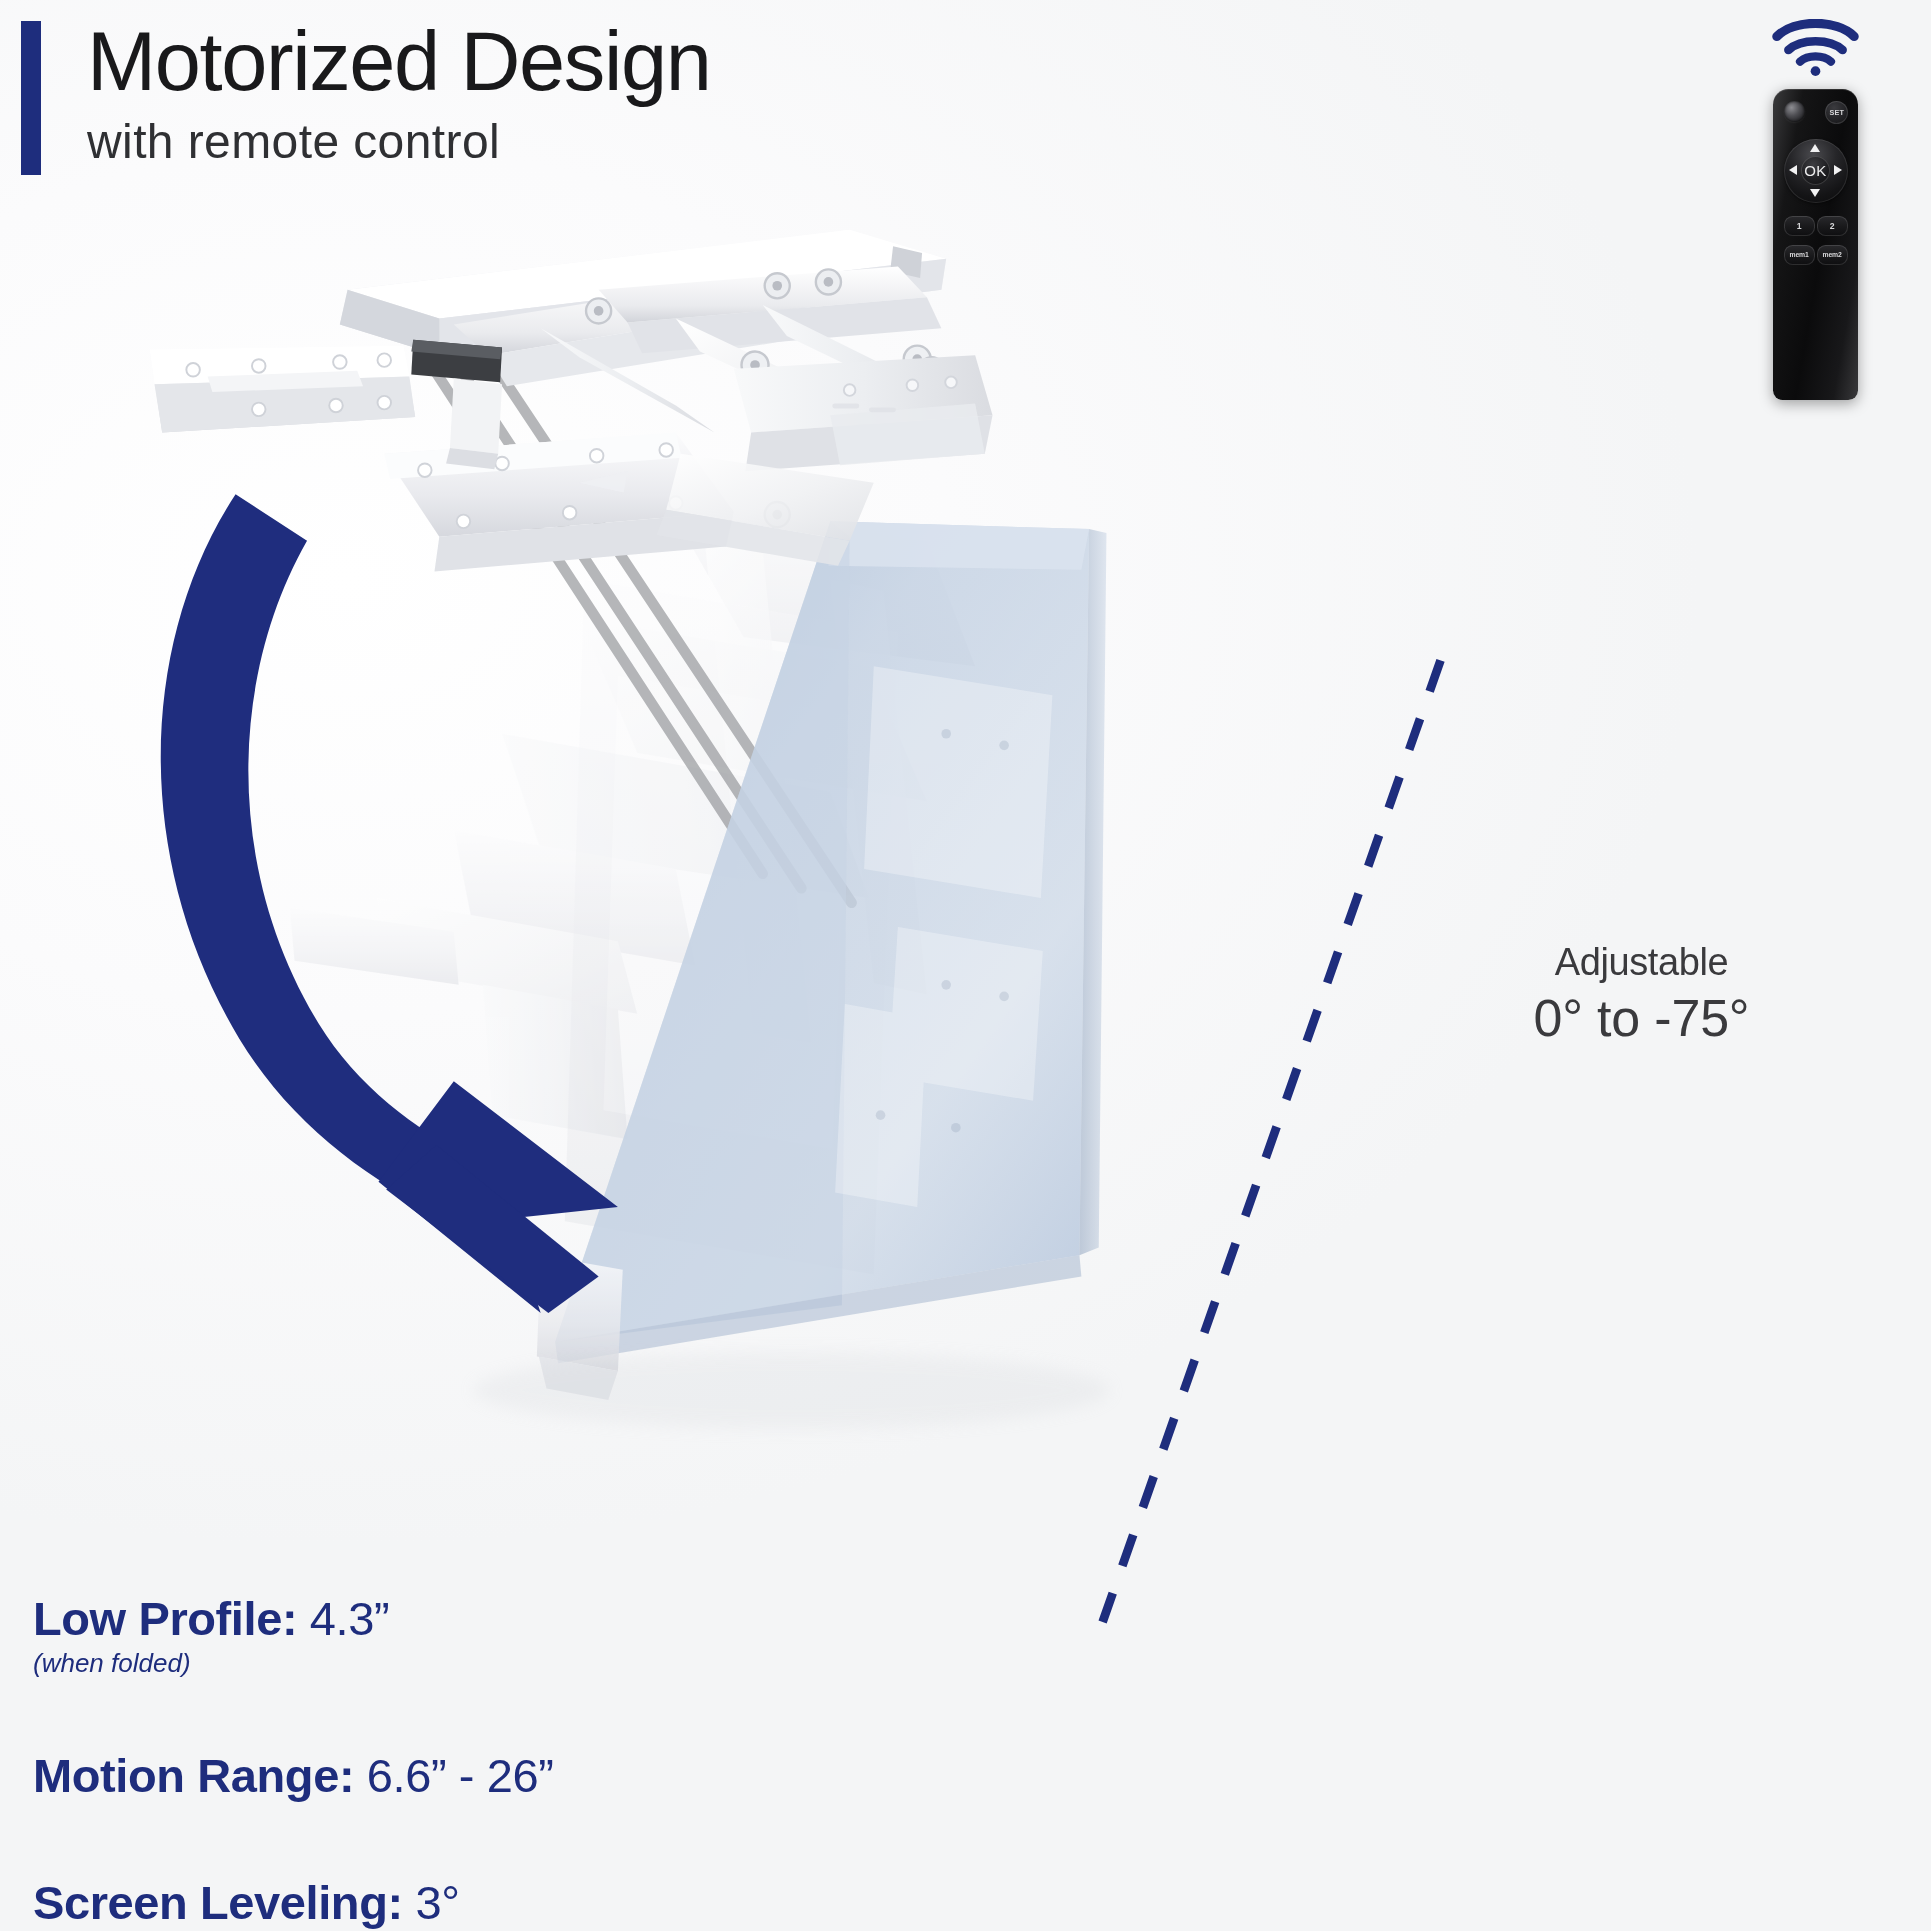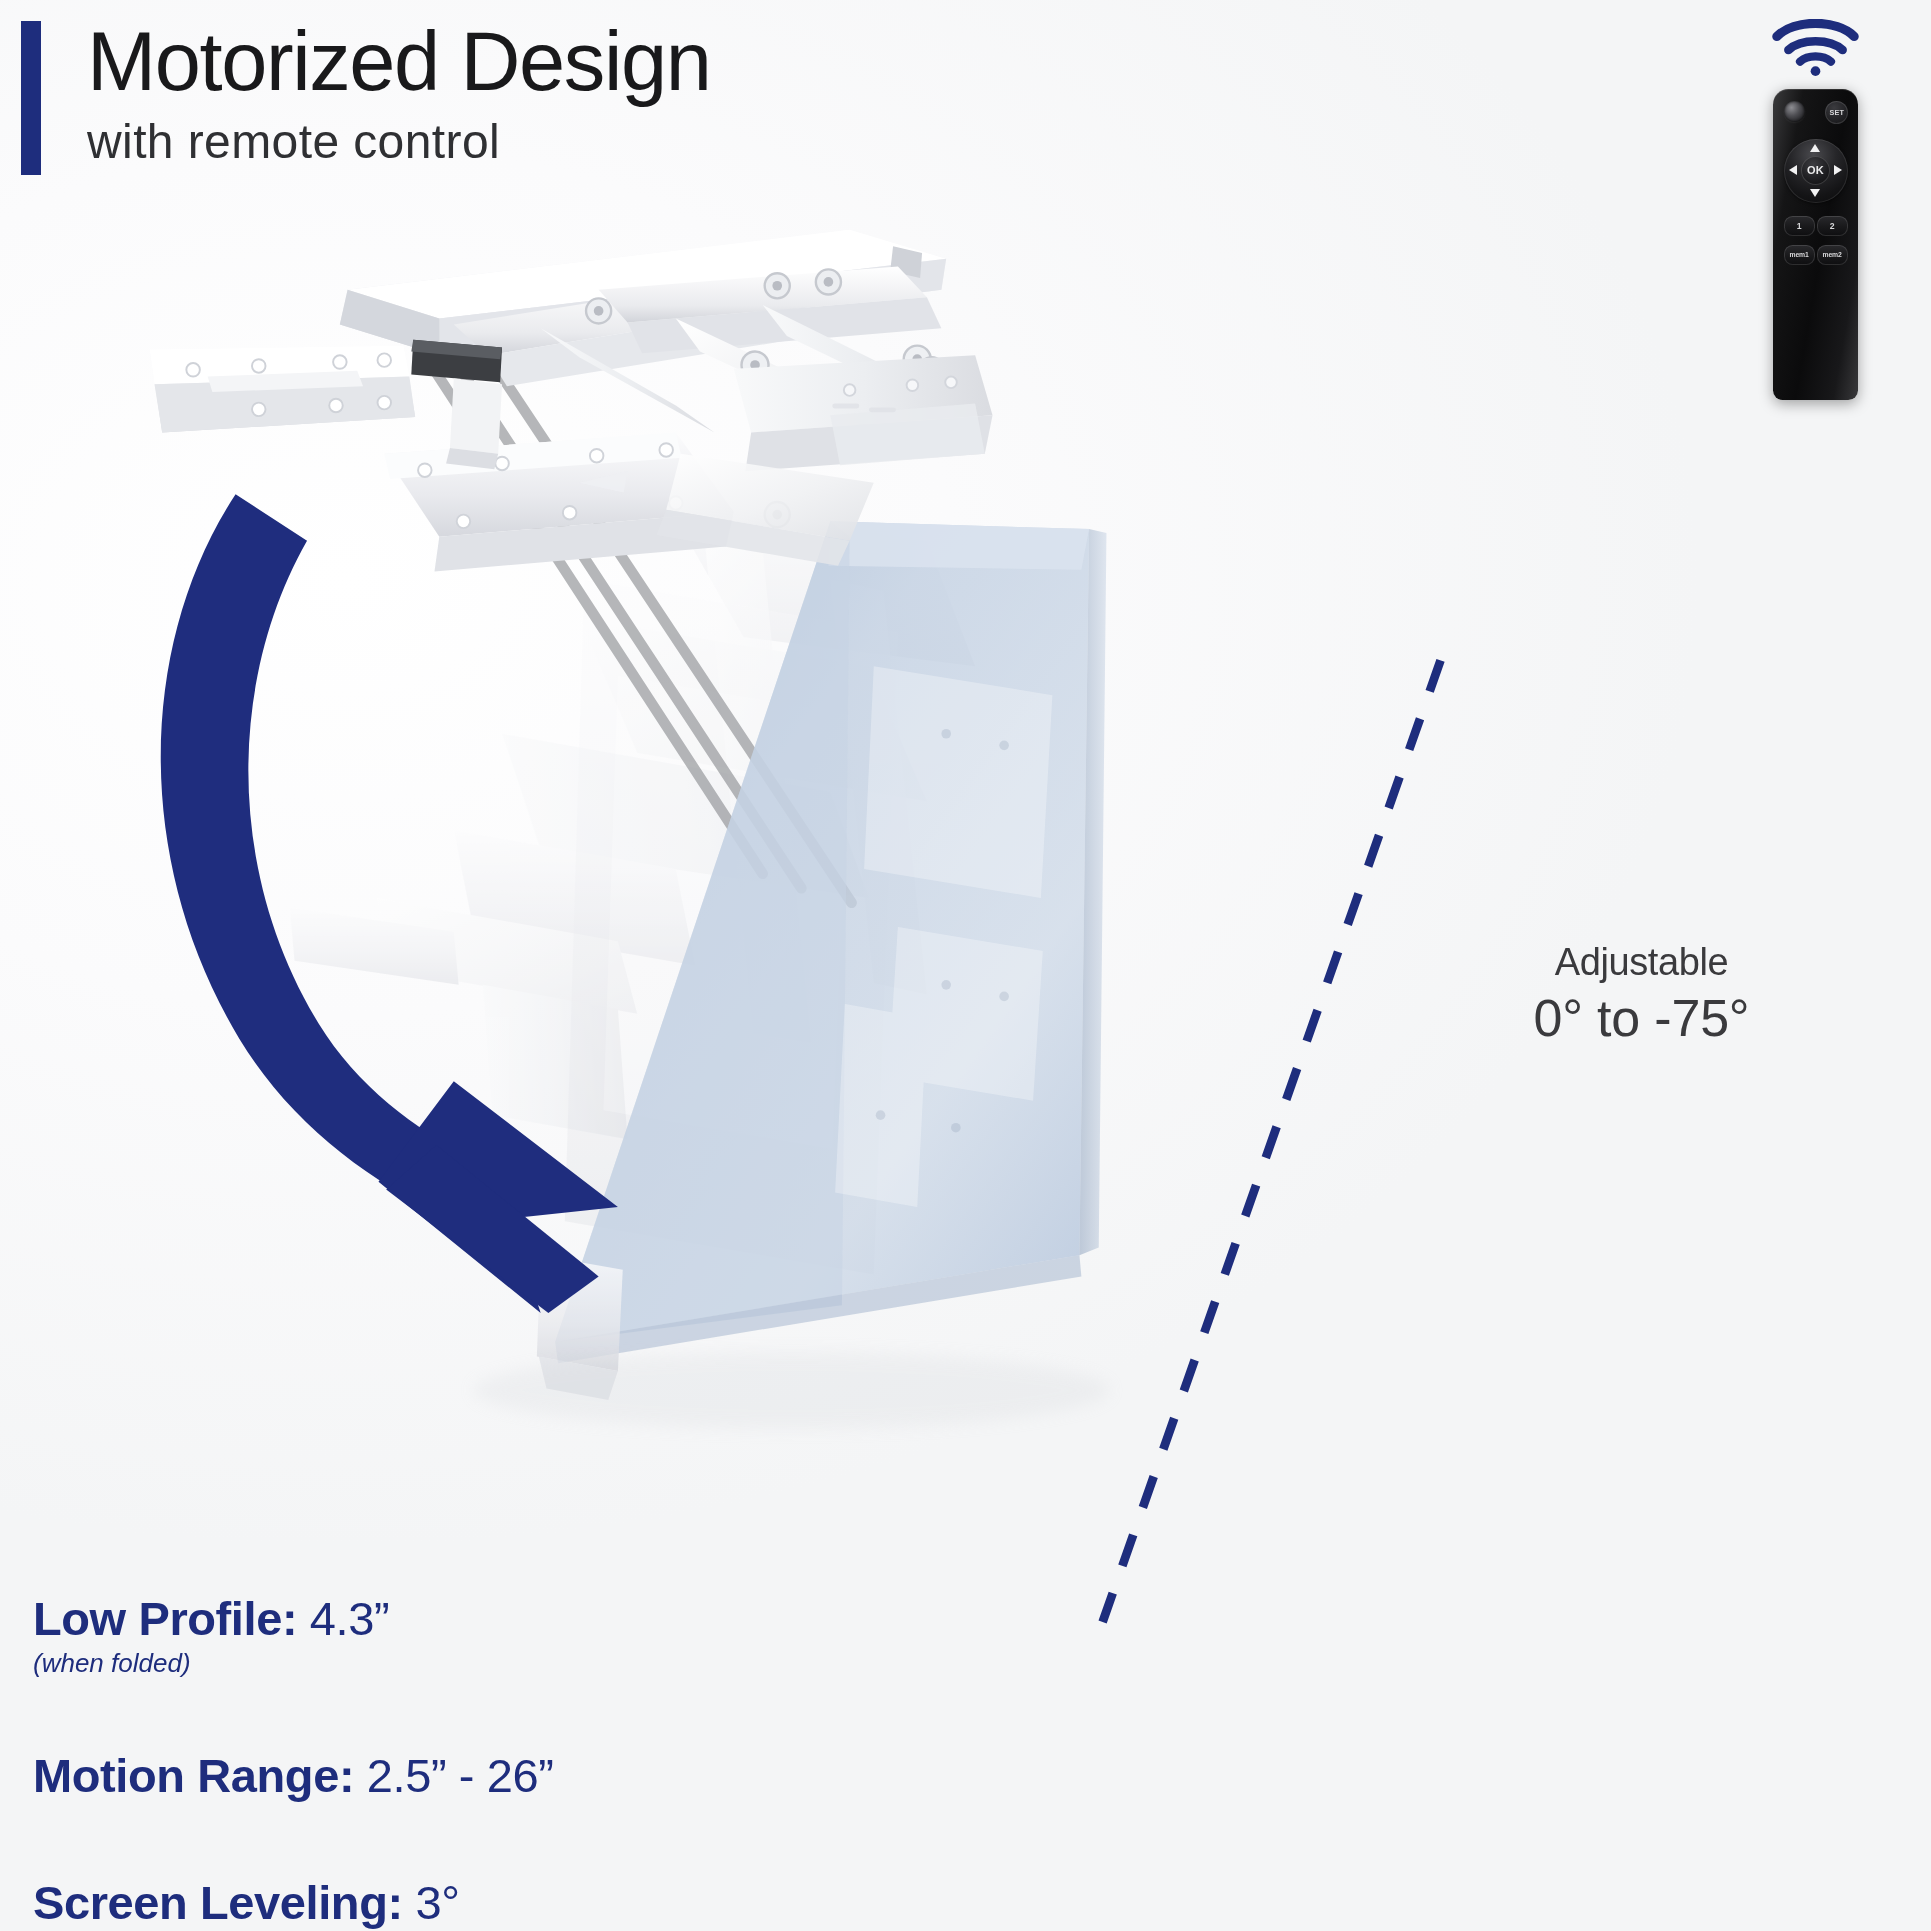--- a/index.html
+++ b/index.html
@@ -77,21 +77,21 @@
   .rc-dpad{
     position:absolute;left:10.6px;top:50px;width:64px;height:64px;border-radius:50%;
     background:radial-gradient(circle at 46% 24%,#4a4a4e 0%,#262629 38%,#141416 70%,#0a0a0b 100%);
     box-shadow:inset 0 0 0 1px rgba(255,255,255,.1),0 1px 2.9px rgba(0,0,0,.5);
   }
   .rc-ok{
     position:absolute;left:17.4px;top:17.4px;width:29px;height:29px;border-radius:50%;
     background:radial-gradient(circle at 42% 30%,#3d3d41 0%,#1d1d20 58%,#0c0c0d 100%);
     box-shadow:inset 0 0 0 1px rgba(255,255,255,.16);
     display:flex;align-items:center;justify-content:center;
-    color:#ececed;font-size:11px;font-weight:700;letter-spacing:0.3px;
+    color:#ececed;font-size:15px;font-weight:400;letter-spacing:0.3px;
   }
   .tri{position:absolute;width:0;height:0;}
   .tri-up{left:26px;top:5.8px;border-left:5.8px solid transparent;border-right:5.8px solid transparent;border-bottom:8.7px solid #f2f2f3;}
   .tri-down{left:26px;bottom:5.8px;border-left:5.8px solid transparent;border-right:5.8px solid transparent;border-top:8.7px solid #f2f2f3;}
   .tri-left{left:5.8px;top:26px;border-top:5.8px solid transparent;border-bottom:5.8px solid transparent;border-right:8.7px solid #f2f2f3;}
   .tri-right{right:5.8px;top:26px;border-top:5.8px solid transparent;border-bottom:5.8px solid transparent;border-left:8.7px solid #f2f2f3;}
   .rc-row{position:absolute;left:10.6px;width:64px;height:20px;display:flex;gap:1.9px;}
   #rc-row-num{top:127px;}
   #rc-row-mem{top:156px;}
   .rc-btn{
@@ -326,21 +326,21 @@
       <div class="spec-main">
         <b>Low Profile:</b>
         <span>4.3”</span>
       </div>
       <div class="spec-sub">(when folded)</div>
     </div>
 
     <div class="spec" id="spec-motion">
       <div class="spec-main">
         <b>Motion Range:</b>
-        <span>2.5” - 26”</span>
+        <span>6.6” - 26”</span>
       </div>
     </div>
 
     <div class="spec" id="spec-level">
       <div class="spec-main">
         <b>Screen Leveling:</b>
         <span>3°</span>
       </div>
     </div>
   </div>

